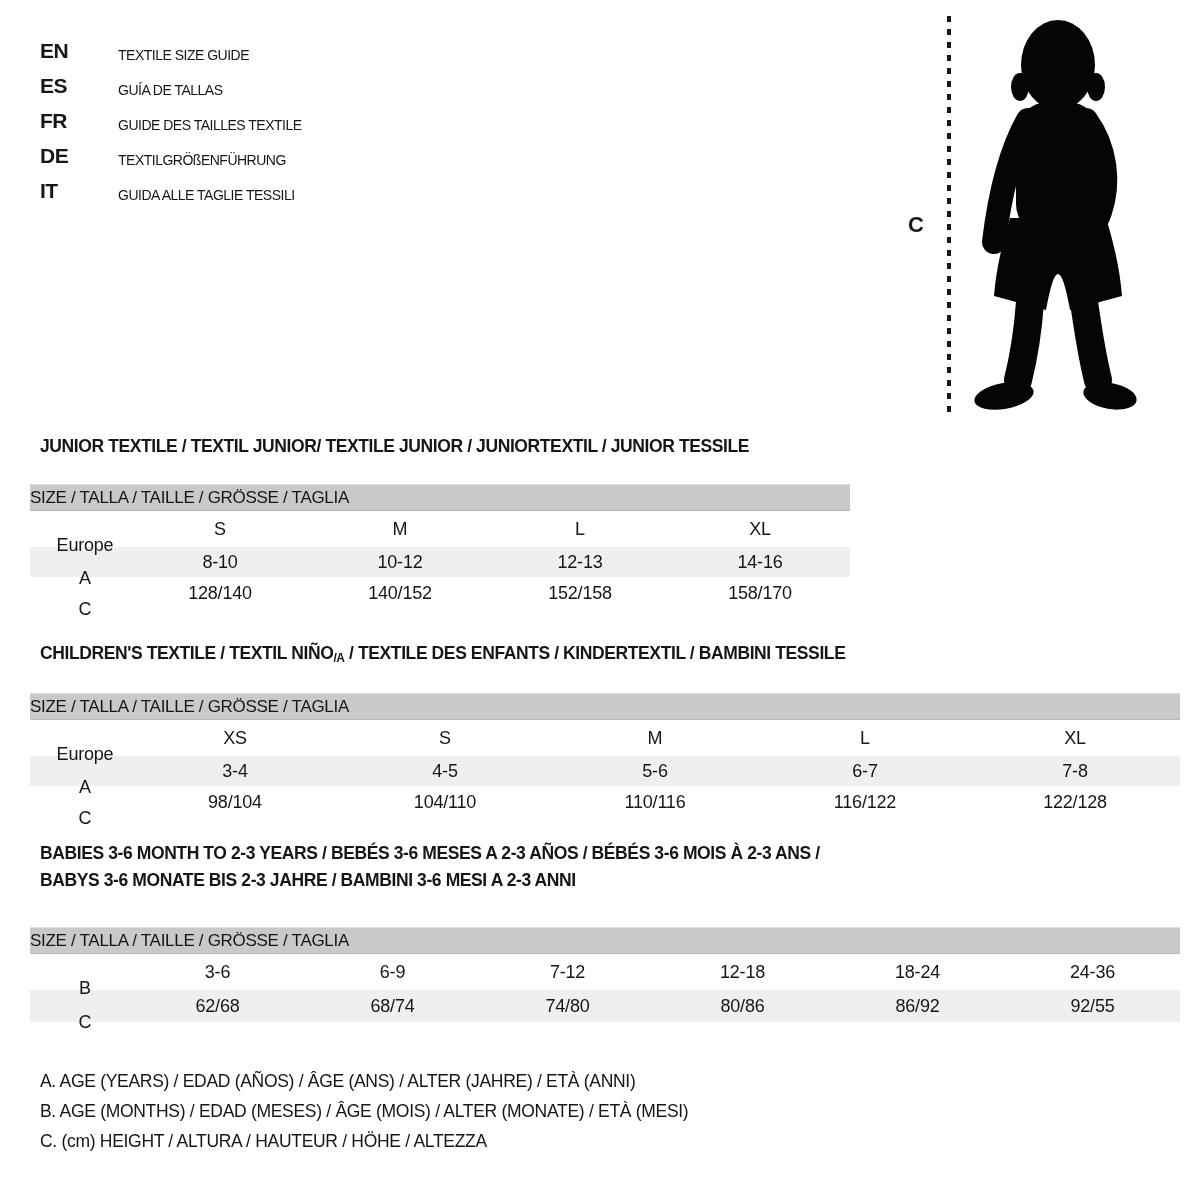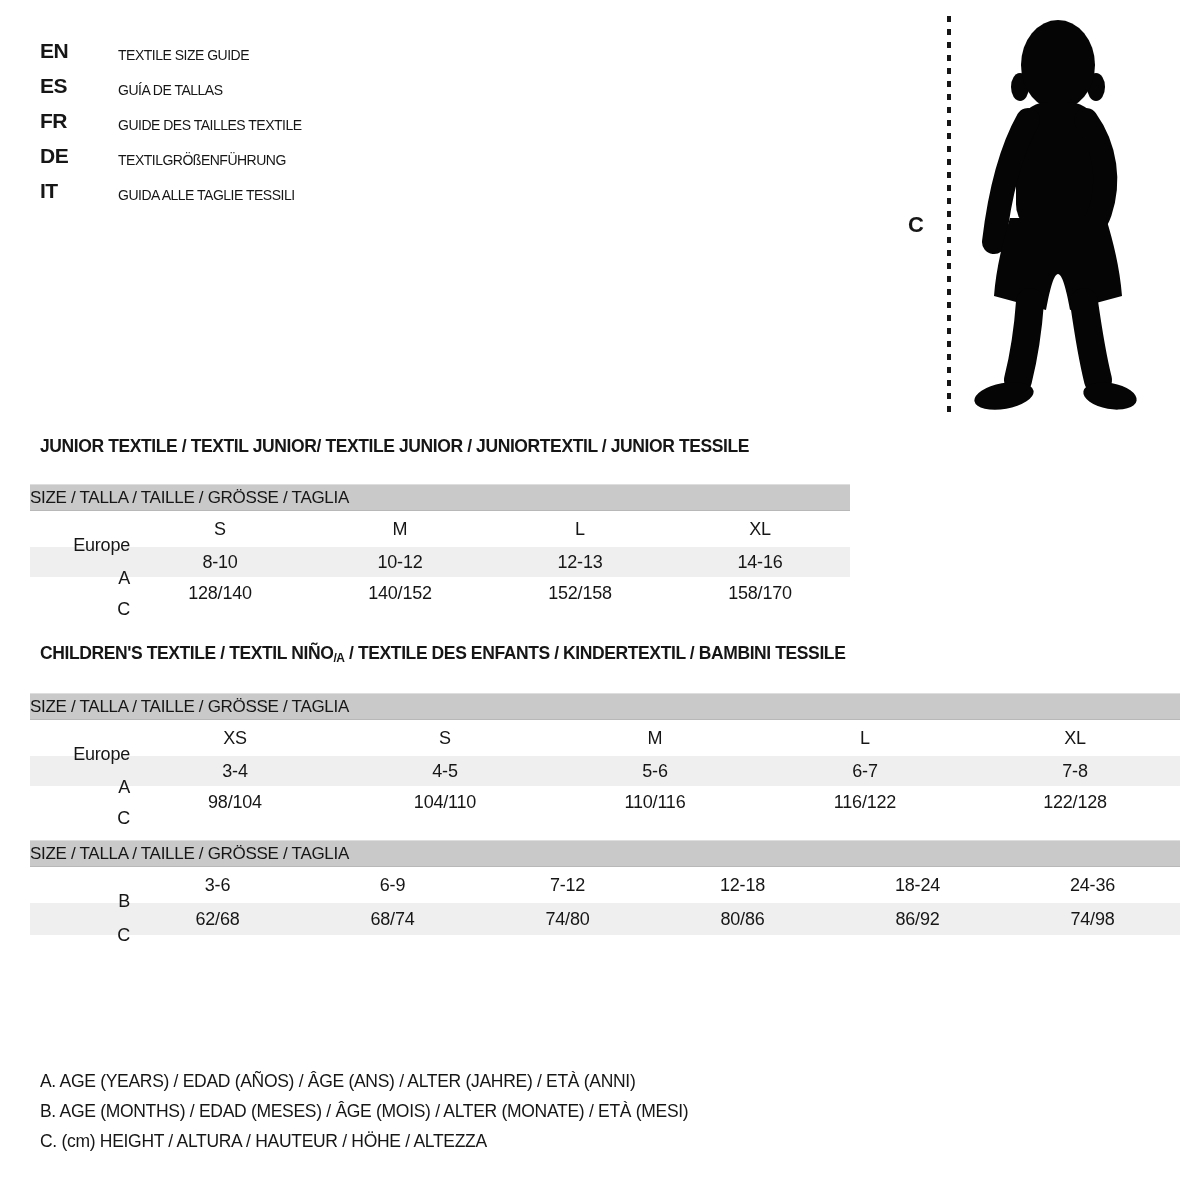--- a/index.html
+++ b/index.html
@@ -26,21 +26,21 @@
   
   .section{position:absolute;left:30px;}
   .section-title{margin-left:10px;font-weight:700;font-size:17.5px;letter-spacing:-0.4px;white-space:nowrap;}
   .title-sub{font-size:12px;vertical-align:-3px;}
   .size-bar{
     height:27px;line-height:25px;background:#c9c9c9;
     font-size:17px;letter-spacing:-0.3px;box-sizing:border-box;
     border-top:1px solid #dedede;border-bottom:1px solid #b8b8b8;
   }
   .trow{display:flex;align-items:center;font-size:18px;letter-spacing:-0.2px;}
-  .trow .c0{width:100px;padding-left:10px;box-sizing:border-box;text-align:right;margin-top:32px;}
+  .trow .c0{width:100px;padding-left:10px;box-sizing:border-box;text-align:center;margin-top:32px;}
   .trow .c{flex:1;text-align:center;}
   .thead{height:36px;}
   .tdata{height:30px;}
   .tdata.tall{height:32px;}
   .shaded{background:#efefef;}
 
   #junior{top:436px;width:820px;}
   #junior .section-title{margin-bottom:27px;}
   #children{top:643px;width:1150px;}
   #children .section-title{margin-bottom:28px;}
@@ -155,38 +155,42 @@
       <div class="c0">C</div>
       <div class="c">98/104</div>
       <div class="c">104/110</div>
       <div class="c">110/116</div>
       <div class="c">116/122</div>
       <div class="c">122/128</div>
     </div>
   </div>
 
   <div class="section" id="babies">
+    <div class="title-block">
+      <div class="babies-title-line">BABIES 3-6 MONTH TO 2-3 YEARS / BEBÉS 3-6 MESES A 2-3 AÑOS / BÉBÉS 3-6 MOIS À 2-3 ANS /</div>
+      <div class="babies-title-line">BABYS 3-6 MONATE BIS 2-3 JAHRE / BAMBINI 3-6 MESI A 2-3 ANNI</div>
+    </div>
     <div class="size-bar">SIZE / TALLA / TAILLE / GRÖSSE / TAGLIA</div>
     <div class="trow thead">
       <div class="c0">B</div>
       <div class="c">3-6</div>
       <div class="c">6-9</div>
       <div class="c">7-12</div>
       <div class="c">12-18</div>
       <div class="c">18-24</div>
       <div class="c">24-36</div>
     </div>
     <div class="trow tdata tall shaded">
       <div class="c0">C</div>
       <div class="c">62/68</div>
       <div class="c">68/74</div>
       <div class="c">74/80</div>
       <div class="c">80/86</div>
       <div class="c">86/92</div>
-      <div class="c">74/98</div>
+      <div class="c">92/55</div>
     </div>
   </div>
 
   <div class="legend">
     <div class="legend-line">A. AGE (YEARS) / EDAD (AÑOS) / ÂGE (ANS) / ALTER (JAHRE) / ETÀ (ANNI)</div>
     <div class="legend-line">B. AGE (MONTHS) / EDAD (MESES) / ÂGE (MOIS) / ALTER (MONATE) / ETÀ (MESI)</div>
     <div class="legend-line">C. (cm) HEIGHT / ALTURA / HAUTEUR / HÖHE / ALTEZZA</div>
   </div>
 
 </div>

